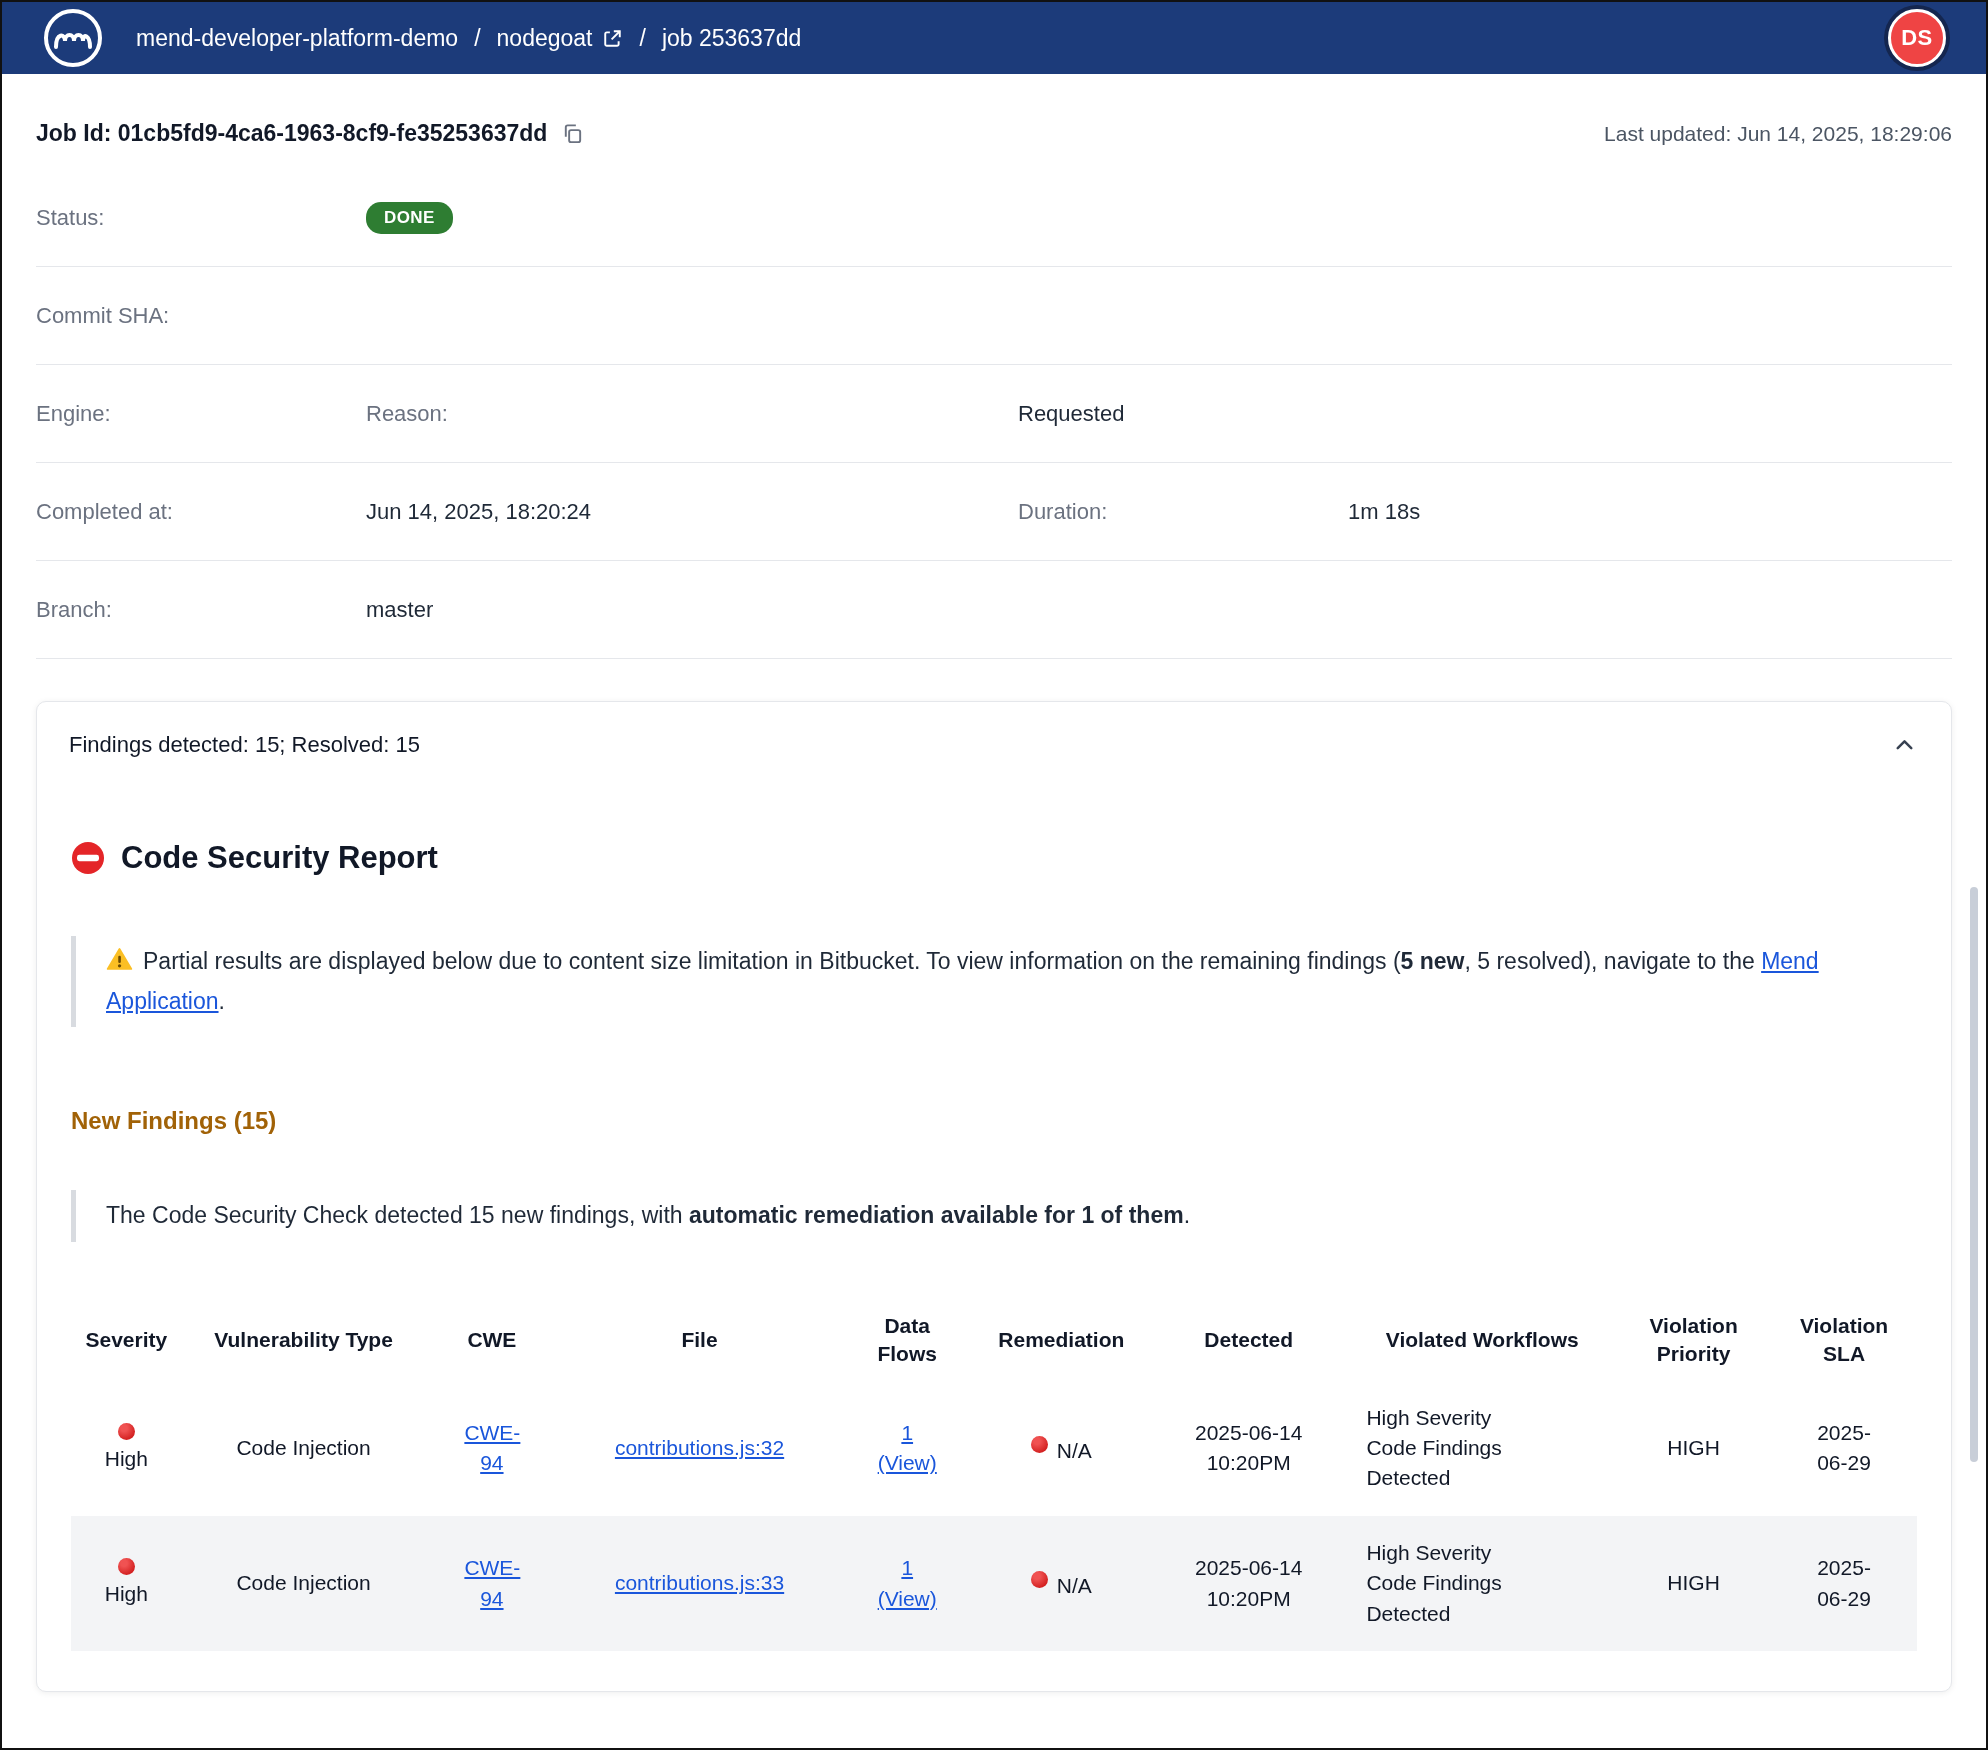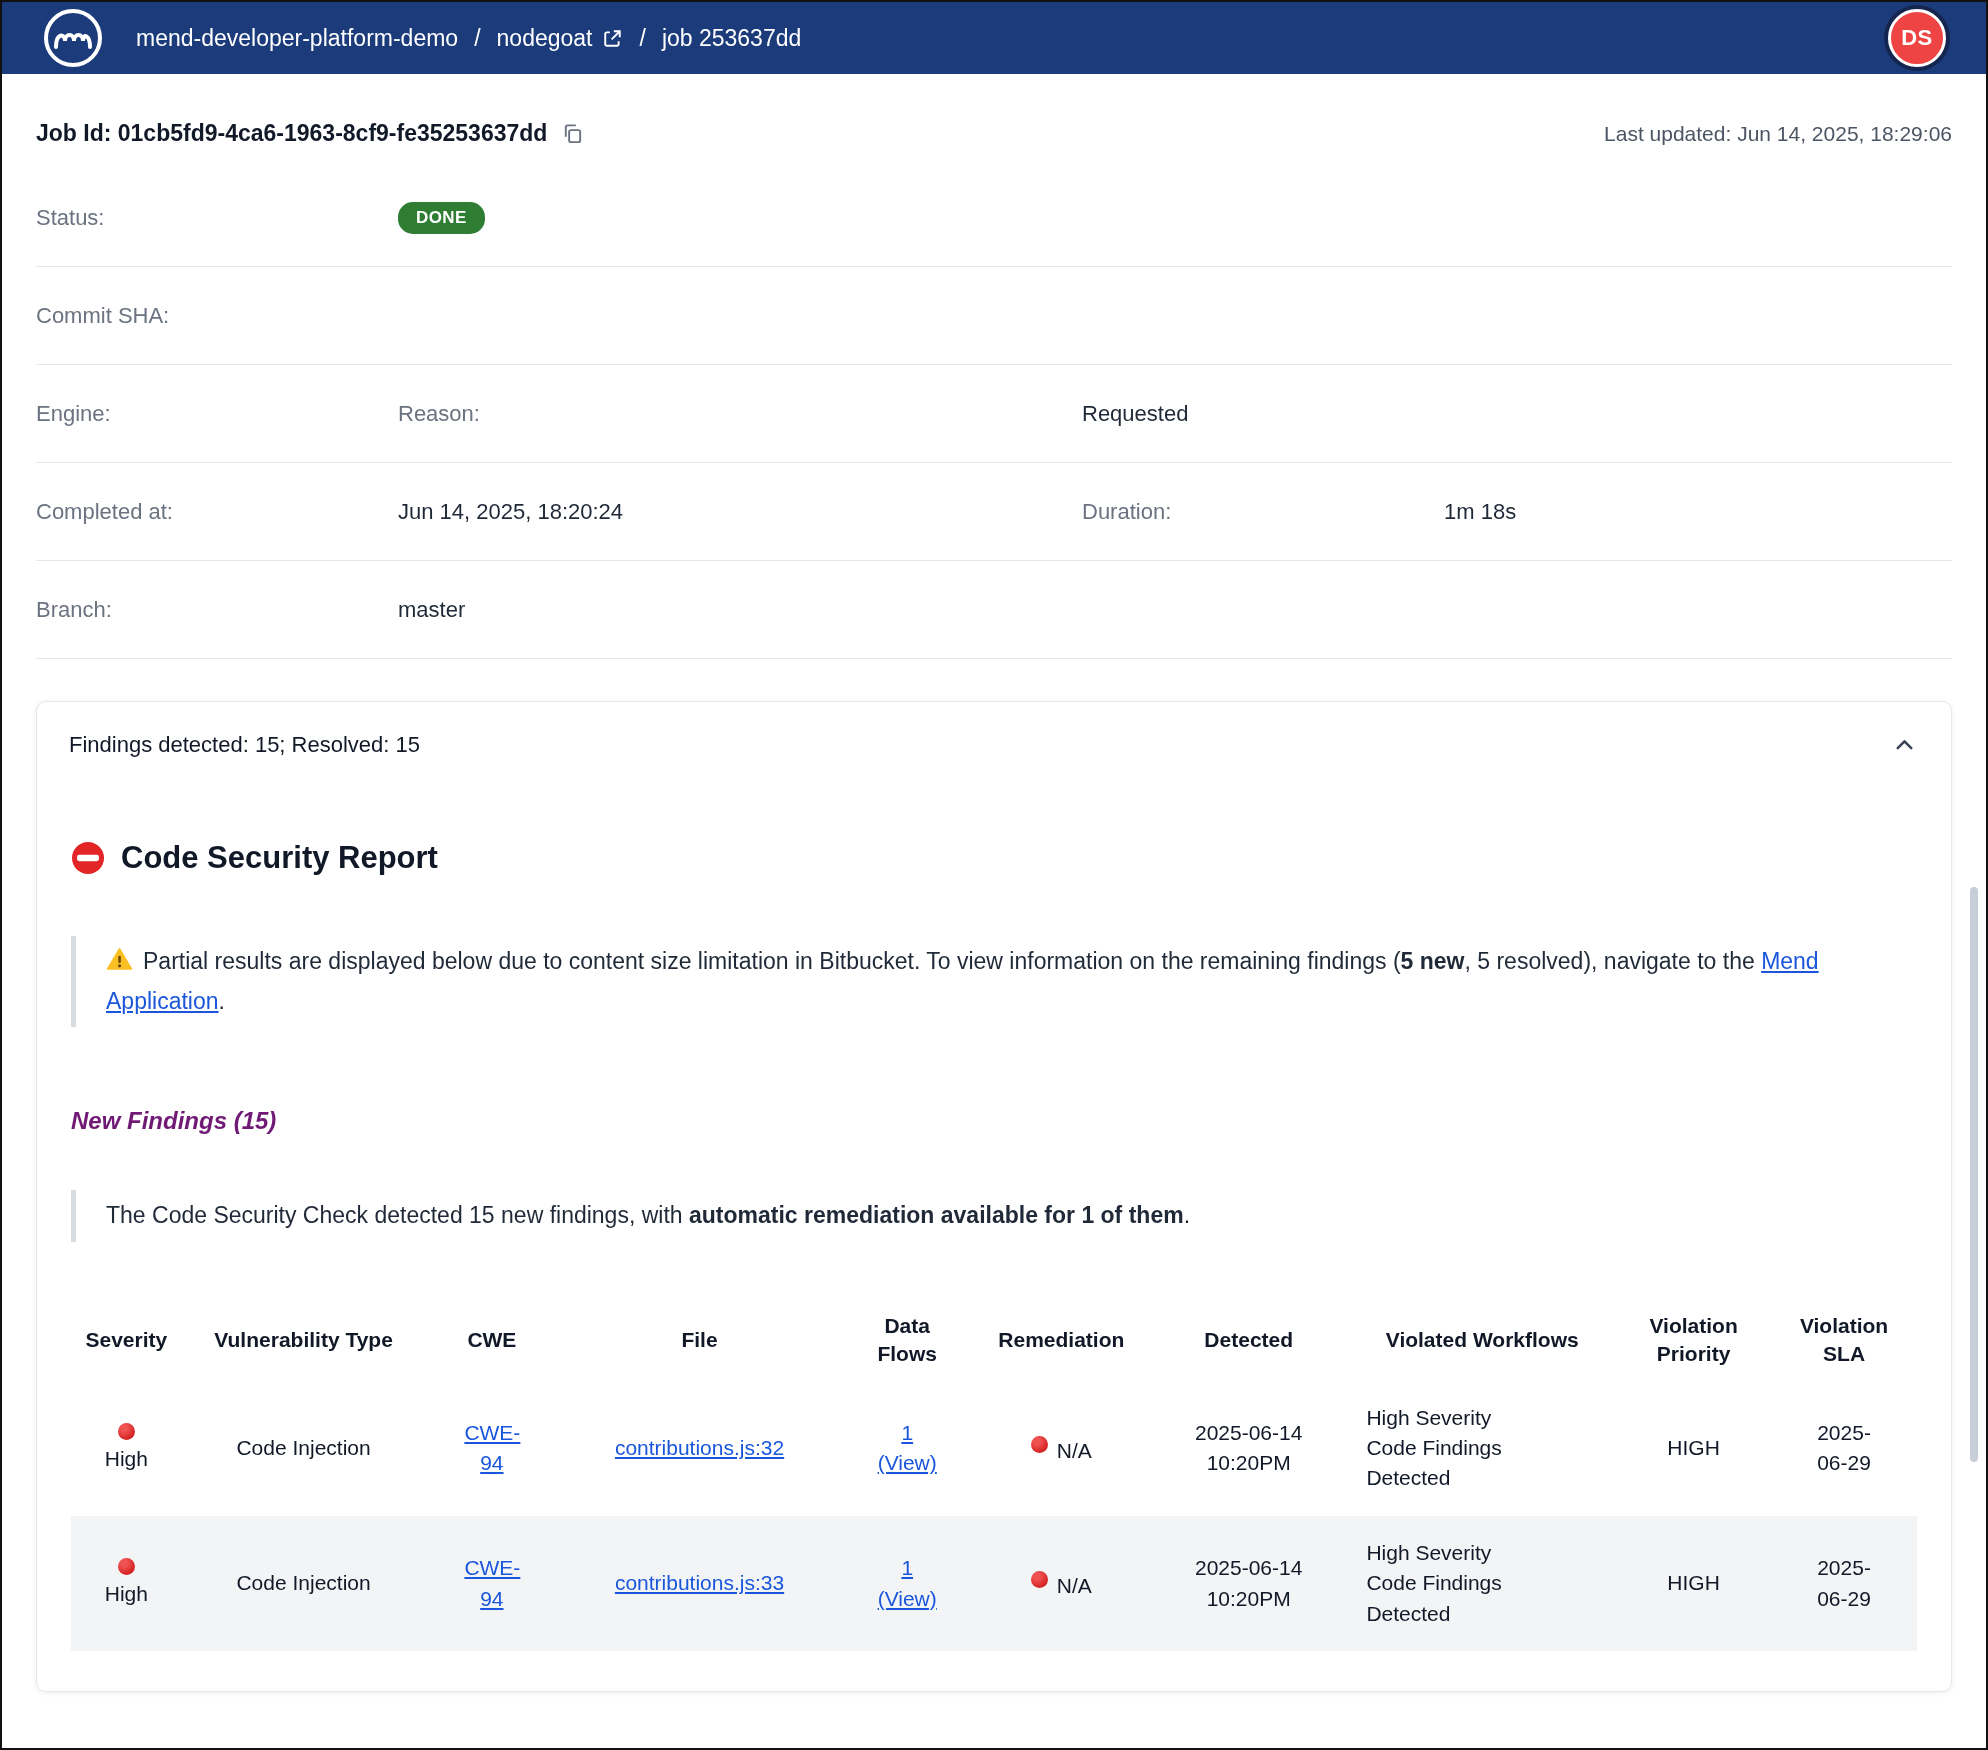--- a/index.html
+++ b/index.html
@@ -54,21 +54,20 @@
   .last-updated { margin-left: auto; font-size: 21px; color: #4b5563; }
   
   .details { margin-top: 22px; }
   .detail-row {
     display: grid;
     grid-template-columns: 330px 652px 330px 1fr;
     align-items: center;
     min-height: 98px;
     border-bottom: 1px solid #e5e7eb;
     font-size: 22px;
-    gap: 32px;
   }
   .detail-label { color: #6b7280; }
   .detail-value { color: #1f2937; }
   .span-rest { grid-column: 2 / 5; }
   .badge {
     display: inline-block;
     background: #2e7d32;
     color: #ffffff;
     font-size: 17px;
     font-weight: 600;
@@ -102,21 +101,21 @@
     margin-top: 60px;
     border-left: 5px solid #d8dbe0;
     padding: 8px 30px 8px 30px;
     font-size: 23px;
     line-height: 1.55;
     color: #1f2937;
   }
   .quote .warn-icon { display: inline-block; vertical-align: -4px; margin-right: 10px; }
   .link { color: #1a56db; text-decoration: underline; cursor: pointer; }
   b { font-weight: 700; }
-  .new-findings { margin-top: 80px; font-size: 24px; font-weight: 700; color: #701a75; font-style: italic; }
+  .new-findings { margin-top: 80px; font-size: 24px; font-weight: 700; color: #a16207; }
   .quote2 { margin-top: 55px; }
   
   table.findings {
     width: 100%;
     margin-top: 58px;
     border-collapse: collapse;
     font-size: 21px;
     color: #111827;
   }
   table.findings th, table.findings td {

